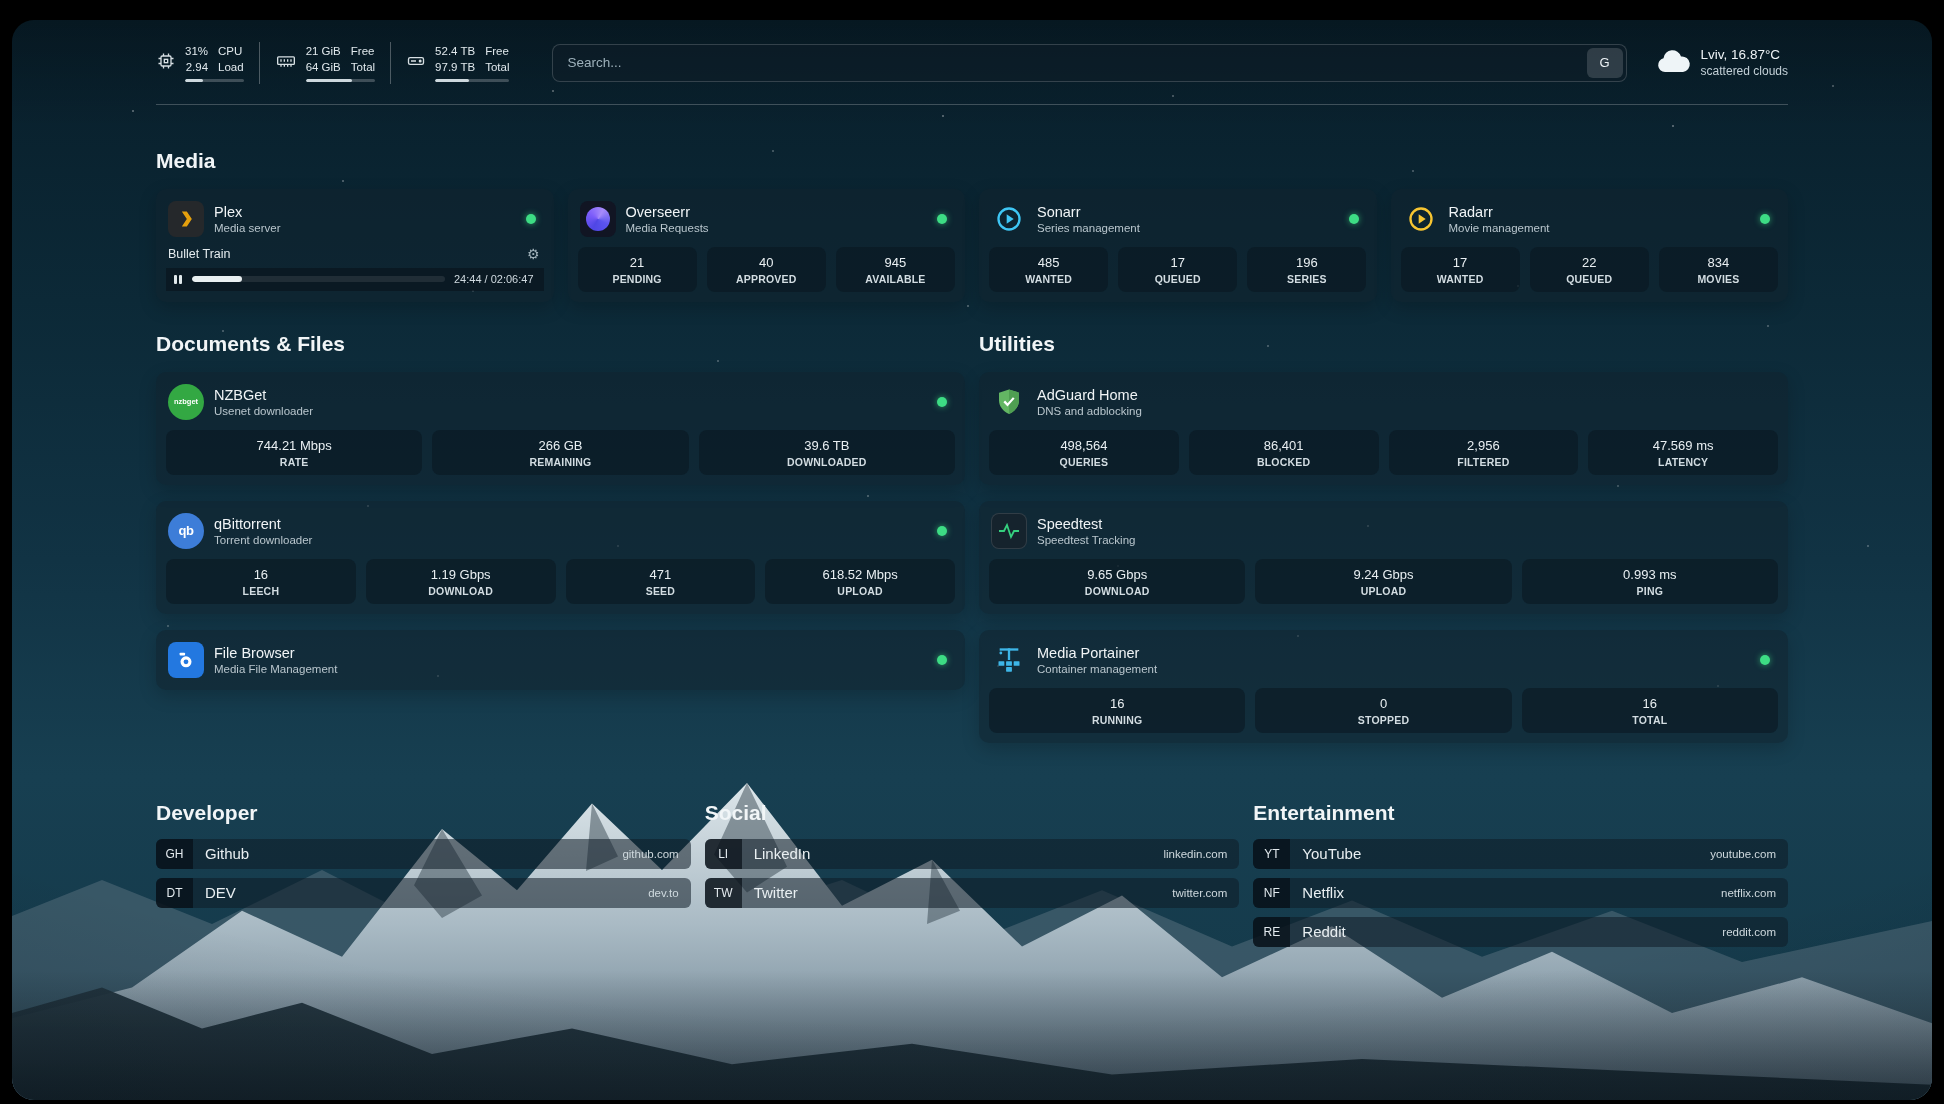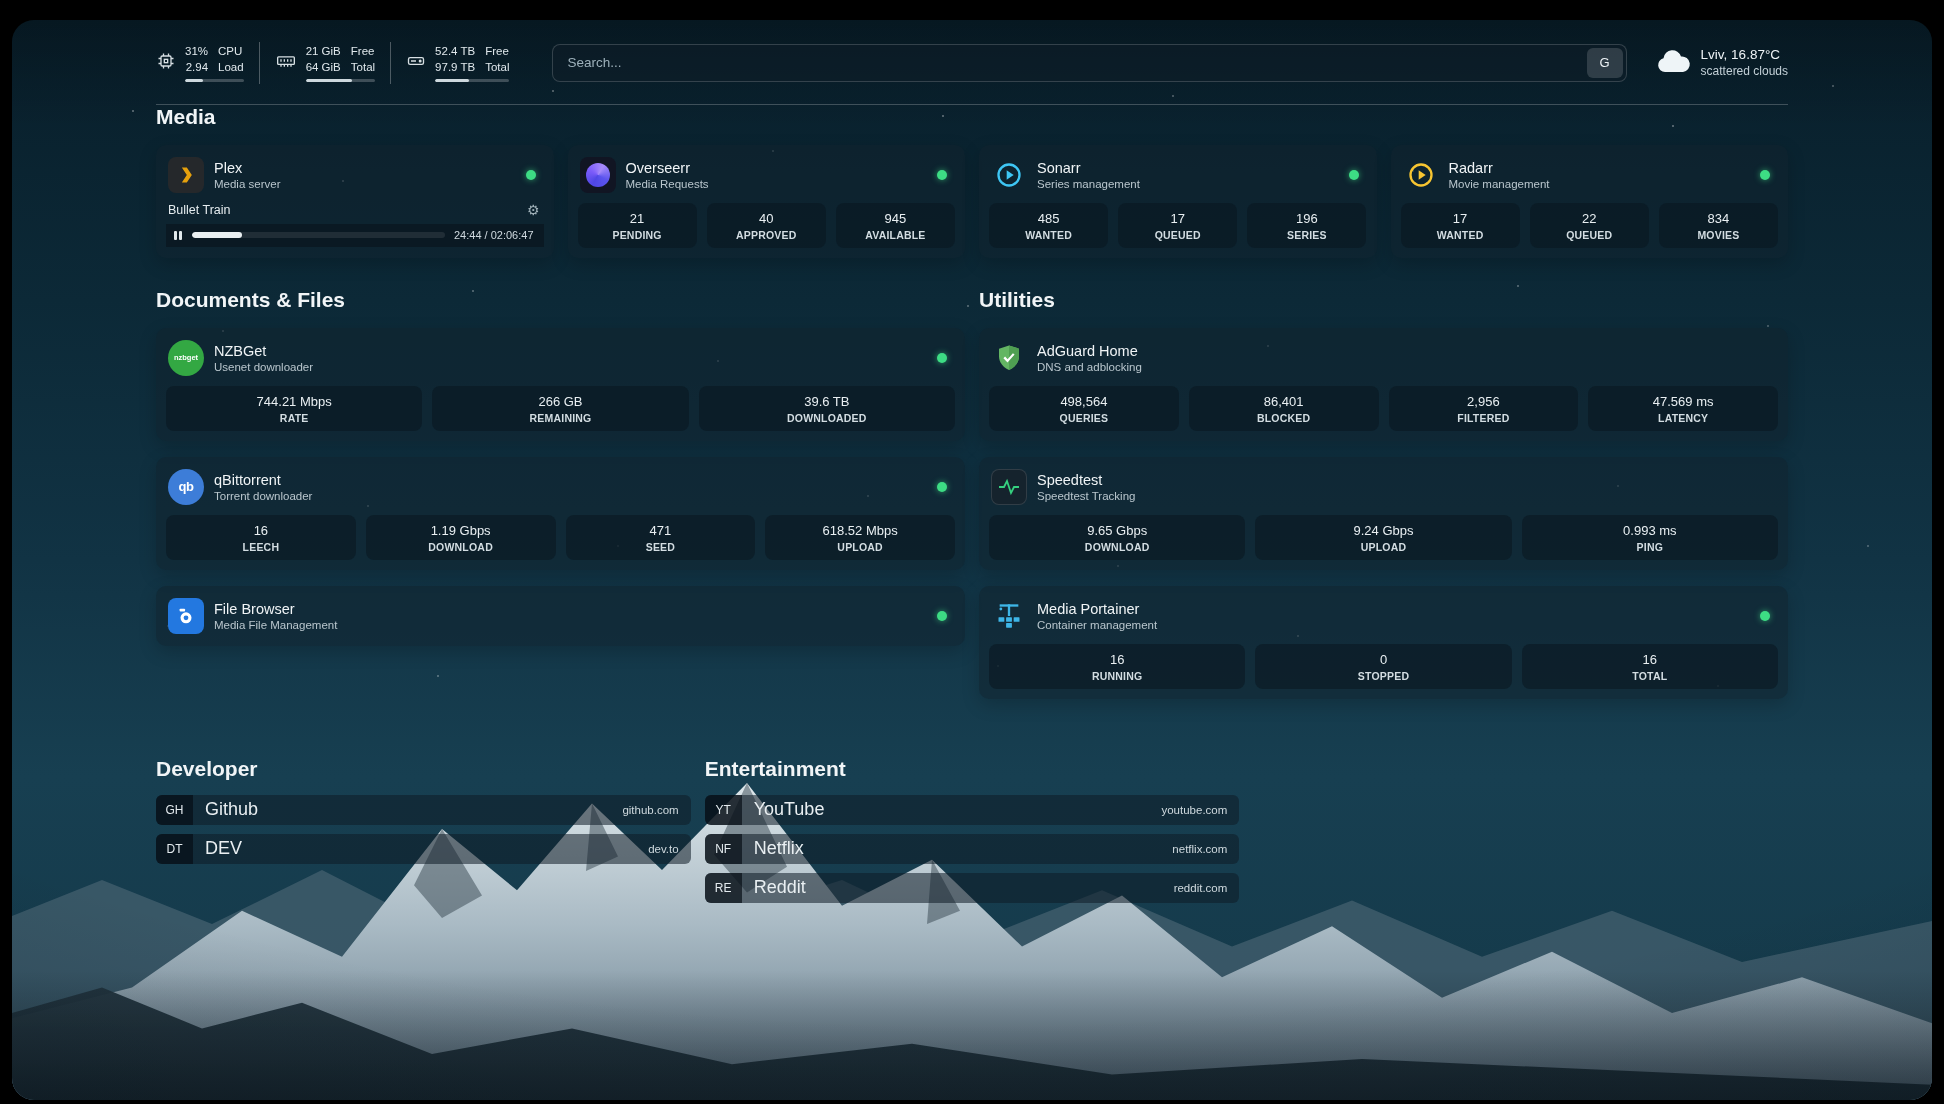--- a/index.html
+++ b/index.html
@@ -39,21 +39,21 @@
   .search-input::placeholder { color: #9db0ba; }
   .search-btn { position: absolute; right: 4px; top: 4px; bottom: 4px; width: 36px; background: rgba(255,255,255,0.15); border: none;
     border-radius: 6px; color: #eef3f6; font-size: 13px; display: flex; align-items: center; justify-content: center; cursor: pointer; font-family: inherit; }
   .weather { display: flex; align-items: center; gap: 10px; }
   .weather .loc { font-size: 13.5px; color: #eef3f6; }
   .weather .cond { font-size: 12px; color: #c3d0d7; margin-top: 2px; }
   .topbar-divider { margin-top: 20px; border-bottom: 1.5px solid rgba(255,255,255,0.22); }
 
   
   .section-title { font-size: 21px; font-weight: 600; color: #f1f5f7; }
-  .media-section { }
+  .media-section { margin-top: 44px; }
   .media-grid { margin-top: 16px; display: grid; grid-template-columns: repeat(4, 1fr); gap: 14px; }
   .card { background: rgba(17,34,45,0.55); border-radius: 10px; padding: 10px; box-shadow: 0 6px 18px rgba(0,0,0,0.18); }
   .card-head { display: flex; align-items: center; gap: 10px; padding: 2px 2px 10px; cursor: pointer; }
   .svc-icon { width: 36px; height: 36px; border-radius: 8px; display: flex; align-items: center; justify-content: center; flex: none; }
   .svc-name { font-size: 14.5px; color: #f0f4f6; }
   .svc-desc { font-size: 11.5px; color: #b9c6cd; margin-top: 2px; }
   .dot { width: 10px; height: 10px; border-radius: 50%; background: #3ddc84; margin-left: auto; margin-right: 6px; flex: none;
     box-shadow: 0 0 6px rgba(61,220,132,0.65); }
   .head-spacer { margin-left: auto; }
   .stats { display: grid; gap: 10px; }
@@ -75,21 +75,21 @@
 
   .dual { margin-top: 30px; display: grid; grid-template-columns: 1fr 1fr; gap: 14px; }
   .stack { margin-top: 16px; display: flex; flex-direction: column; gap: 16px; }
 
   
   .bookmarks { margin-top: 58px; display: grid; grid-template-columns: repeat(3, 1fr); gap: 14px; }
   .bm-stack { margin-top: 14px; display: flex; flex-direction: column; gap: 9px; }
   .bm-row { display: flex; align-items: center; height: 30px; background: rgba(14,28,38,0.55); border-radius: 6px; overflow: hidden; cursor: pointer; }
   .bm-abbr { width: 37px; align-self: stretch; background: rgba(6,14,20,0.68); color: #e3eaee; font-size: 12px;
     display: flex; align-items: center; justify-content: center; flex: none; }
-  .bm-name { margin-left: 12px; font-size: 18px; color: #e9eff2; }
+  .bm-name { margin-left: 12px; font-size: 15px; color: #e9eff2; }
   .bm-url { margin-left: auto; margin-right: 12px; font-size: 11.5px; color: #cfd9de; }
 
   
   .icon-plex { background: #25282b; }
   .icon-overseerr { background: #111523; }
   .ovs-circle { width: 24px; height: 24px; border-radius: 50%;
     background: conic-gradient(from 210deg, #4f46e5, #7c5cfa, #a78bfa, #5b54ee, #4f46e5); }
   .icon-nzbget { background: #33a843; border-radius: 50%; }
   .icon-nzbget span { color: #fff; font-size: 7.5px; font-weight: 700; }
   .icon-qb { background: #3d7dd8; border-radius: 50%; }
@@ -526,20 +526,35 @@
             <span class="bm-url">github.com</span>
           </div>
           <div class="bm-row">
             <span class="bm-abbr">DT</span>
             <span class="bm-name">DEV</span>
             <span class="bm-url">dev.to</span>
           </div>
         </div>
       </div>
 
+      <div class="bm-col">
+        <h2 class="section-title">Social</h2>
+        <div class="bm-stack">
+          <div class="bm-row">
+            <span class="bm-abbr">LI</span>
+            <span class="bm-name">LinkedIn</span>
+            <span class="bm-url">linkedin.com</span>
+          </div>
+          <div class="bm-row">
+            <span class="bm-abbr">TW</span>
+            <span class="bm-name">Twitter</span>
+            <span class="bm-url">twitter.com</span>
+          </div>
+        </div>
+      </div>
 
       <div class="bm-col">
         <h2 class="section-title">Entertainment</h2>
         <div class="bm-stack">
           <div class="bm-row">
             <span class="bm-abbr">YT</span>
             <span class="bm-name">YouTube</span>
             <span class="bm-url">youtube.com</span>
           </div>
           <div class="bm-row">

